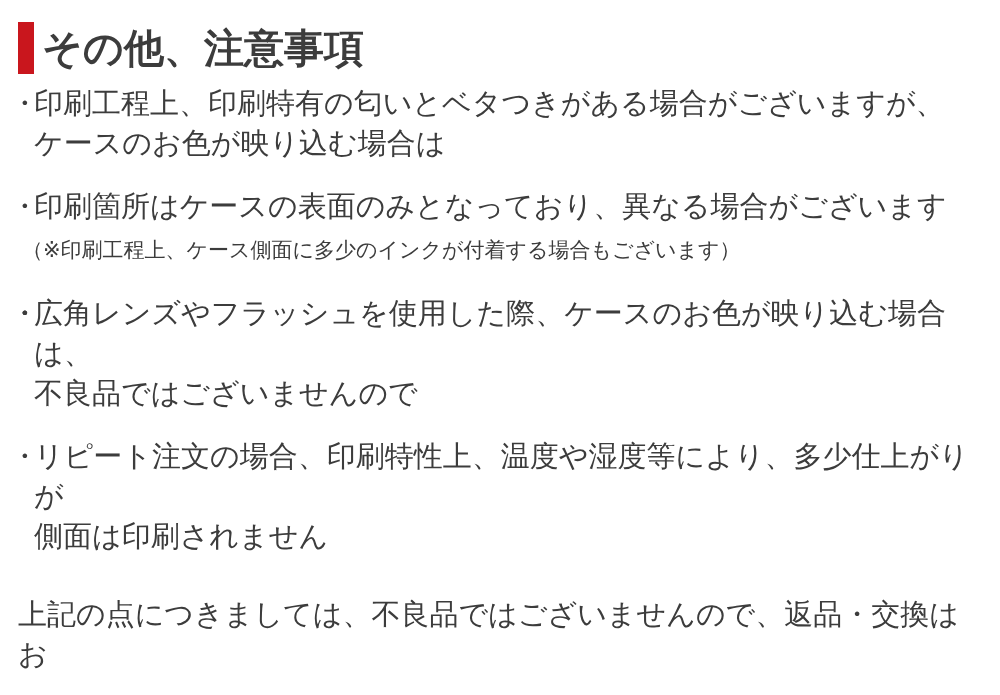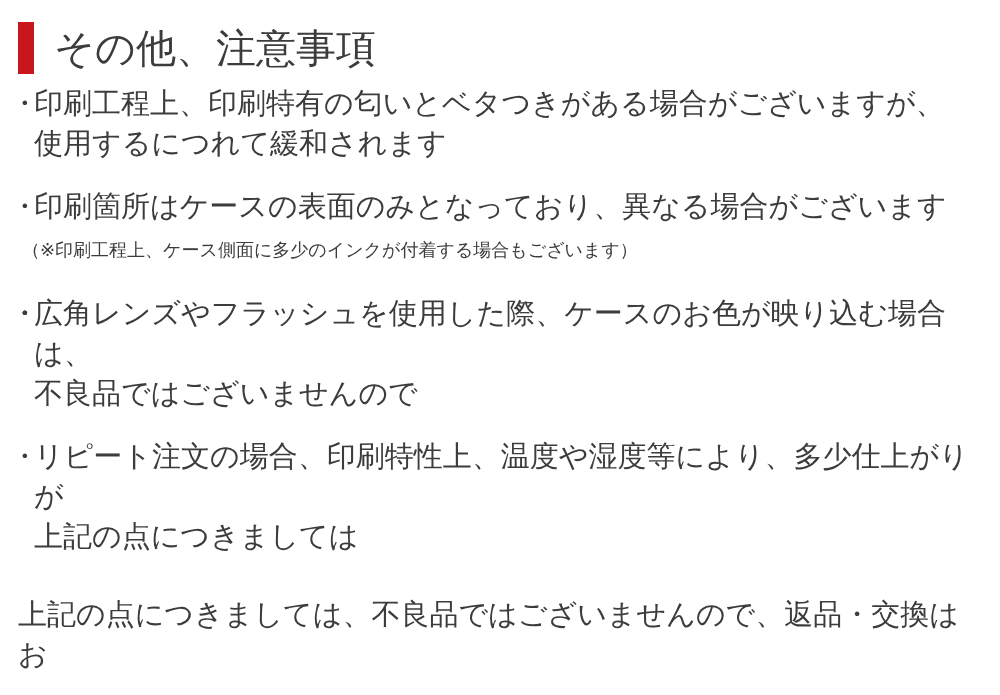--- a/index.html
+++ b/index.html
@@ -27,42 +27,42 @@
     height: 52px;
     margin: 0 0 9px 0;
   }
   .accent-bar {
     flex: 0 0 auto;
     width: 16px;
     height: 52px;
     background: var(--color-accent, #c9161d);
   }
   .title-text {
-    margin: 12px;
+    margin: 0;
     font-size: 40px;
     line-height: 52px;
-    font-weight: 400;
+    font-weight: 700;
     color: var(--color-text, #3c3c3c);
   }
   .notes { }
   .note {
     padding-left: 16px;
     font-size: 29px;
     line-height: 40px;
     margin: 0 0 23px 0;
   }
   .line { display: block; }
   .line.first { position: relative; }
   .bullet {
     position: absolute;
     left: -24px;
     top: 0;
   }
   .line.subnote {
-    font-size: 18px;
+    font-size: 21px;
     line-height: 40px;
     margin: 4px 0 0 -12px;
   }
   .footer {
     font-size: 29px;
     line-height: 40px;
     margin-top: 38px;
   }
 </style>
 </head>
@@ -72,40 +72,40 @@
 
   <div class="title-row">
     <span class="accent-bar"></span>
     <h1 class="title-text">その他、注意事項</h1>
   </div>
 
   <div class="notes">
 
     <div class="note">
       <div class="line first"><span class="bullet">・</span><span>印刷工程上、印刷特有の匂いとベタつきがある場合がございますが、</span></div>
-      <div class="line">使用するにつれて緩和されます</div>
+      <div class="line">ケースのお色が映り込む場合は</div>
     </div>
 
     <div class="note">
       <div class="line first"><span class="bullet">・</span><span>印刷箇所はケースの表面のみとなっており、異なる場合がございます</span></div>
       <div class="line subnote">（※印刷工程上、ケース側面に多少のインクが付着する場合もございます）</div>
     </div>
 
     <div class="note">
       <div class="line first"><span class="bullet">・</span></div>
     </div>
 
     <div class="note">
       <div class="line first"><span class="bullet">・</span><span>広角レンズやフラッシュを使用した際、ケースのお色が映り込む場合は、</span></div>
       <div class="line">不良品ではございませんので</div>
     </div>
 
     <div class="note">
       <div class="line first"><span class="bullet">・</span><span>リピート注文の場合、印刷特性上、温度や湿度等により、多少仕上がりが</span></div>
-      <div class="line">上記の点につきましては</div>
+      <div class="line">側面は印刷されません</div>
     </div>
 
   </div>
 
   <div class="footer">
     <div class="line">上記の点につきましては、不良品ではございませんので、返品・交換はお</div>
 
   </div>
 
 </div>

